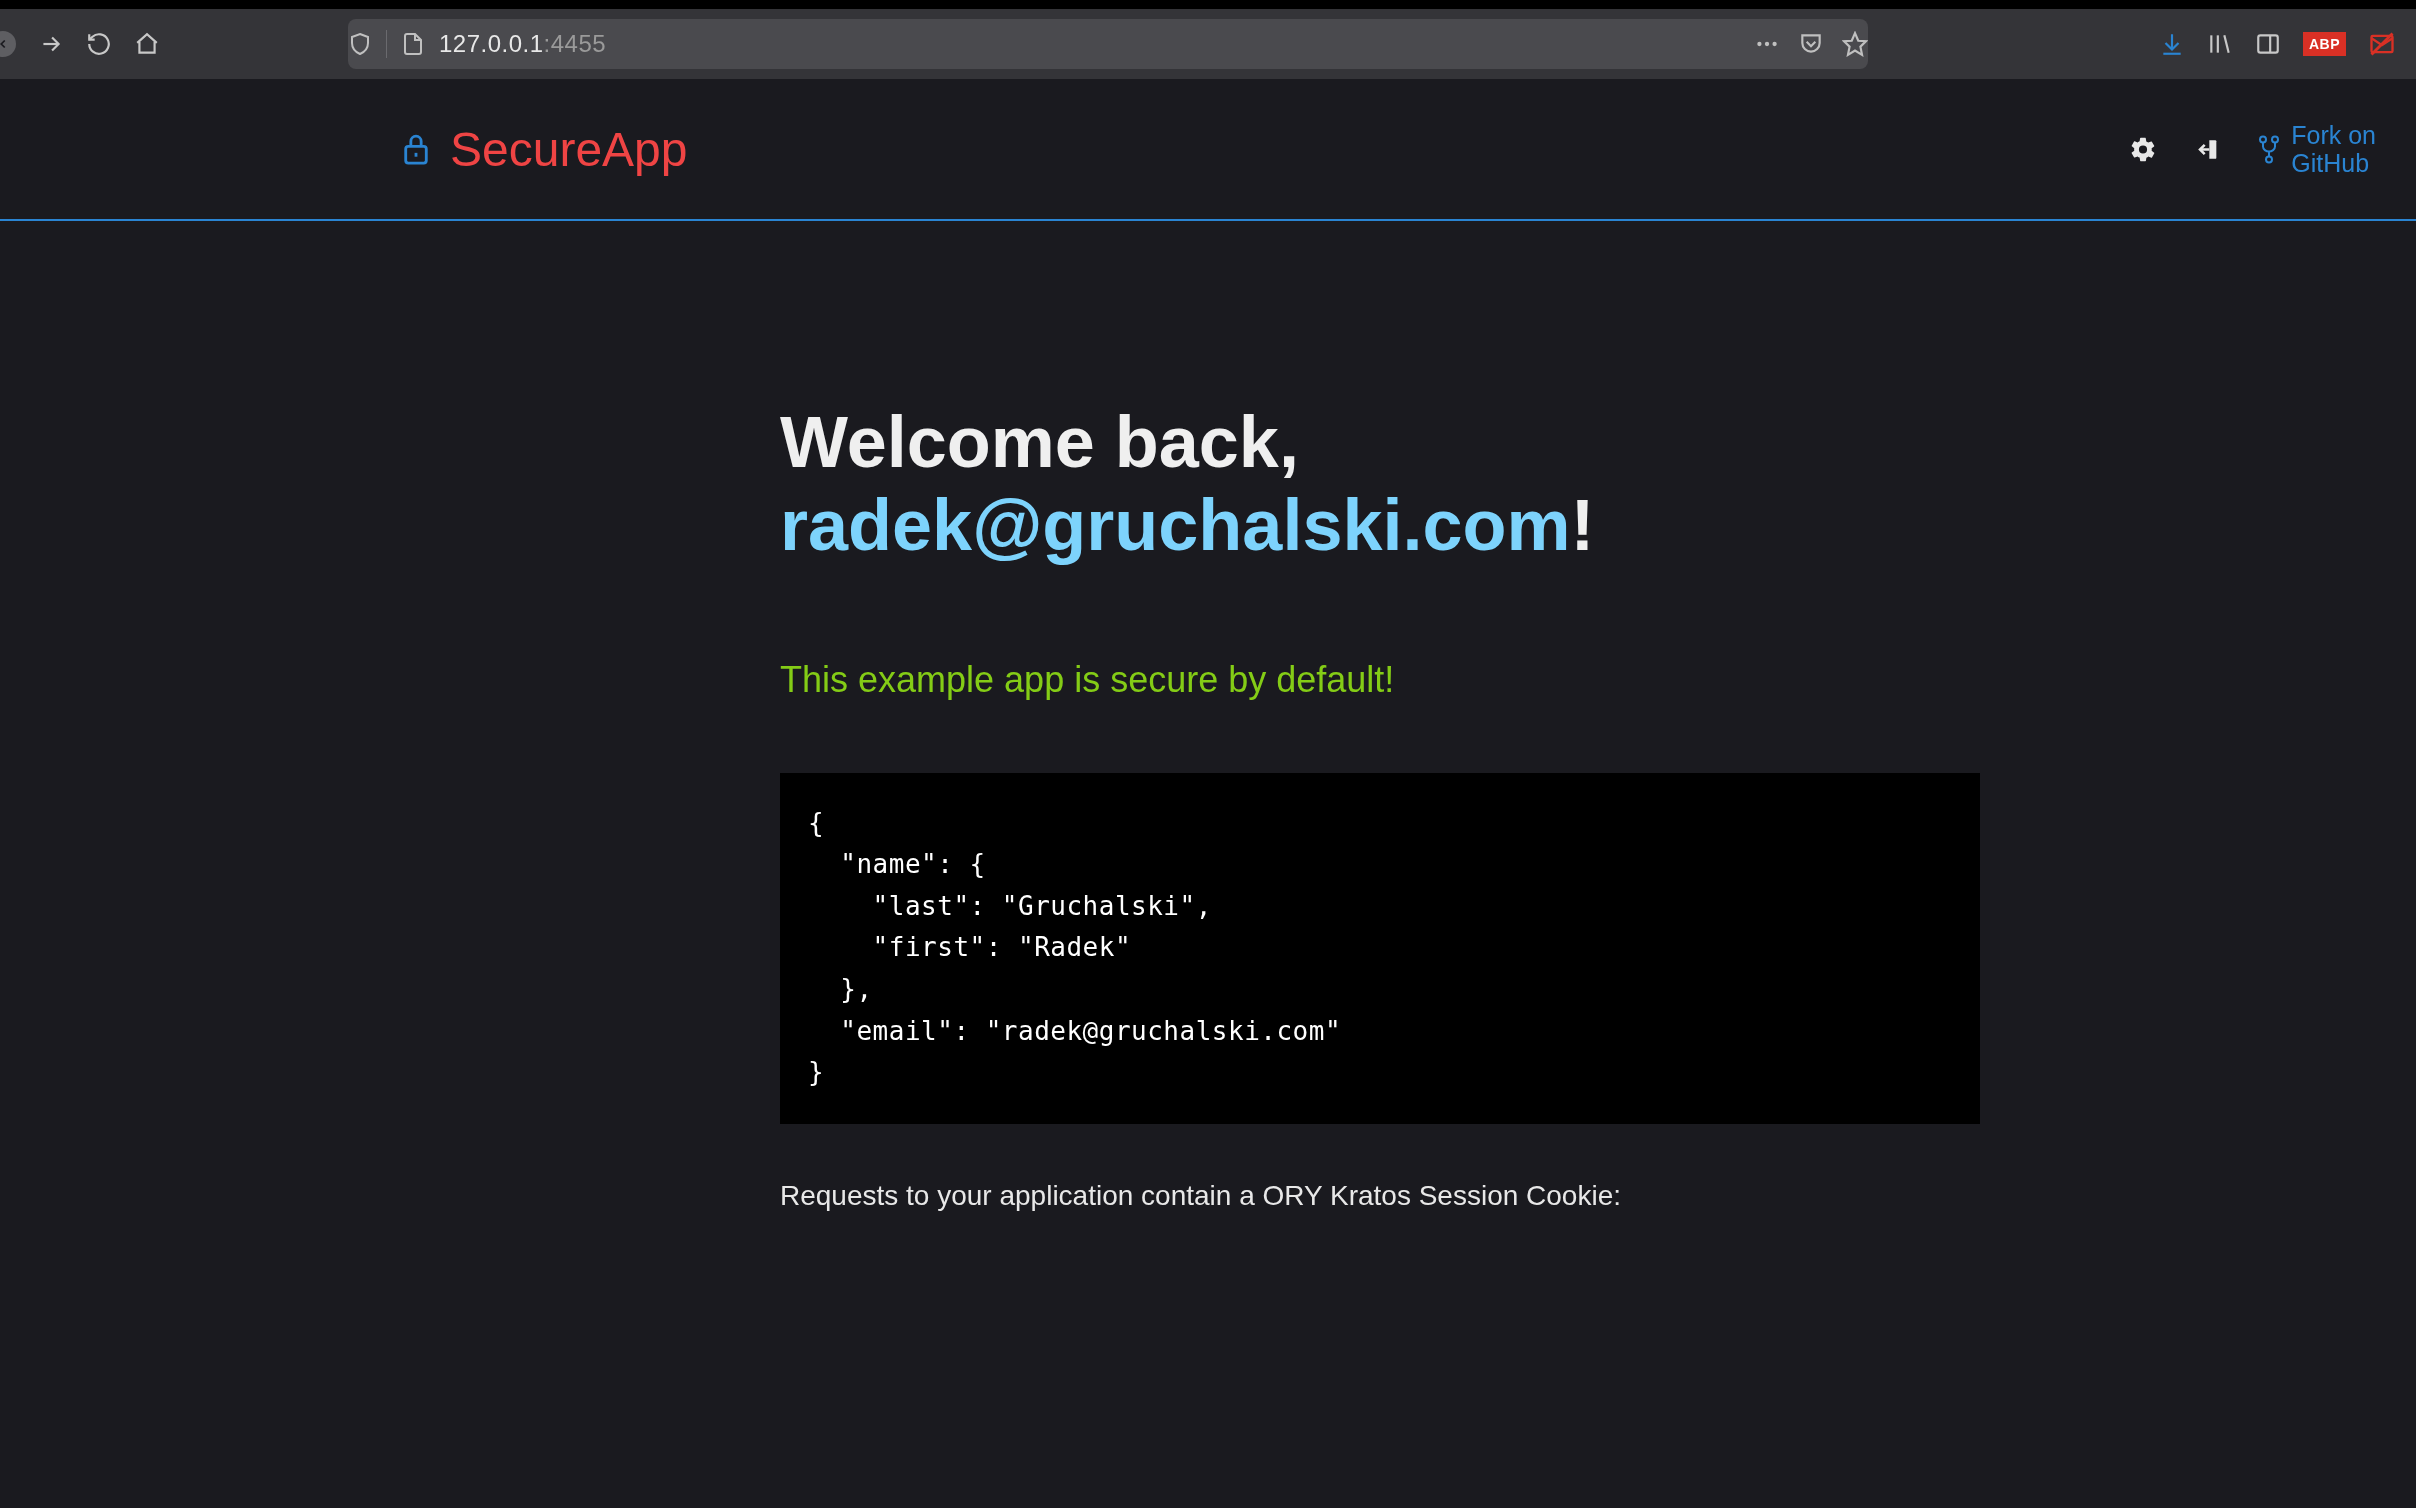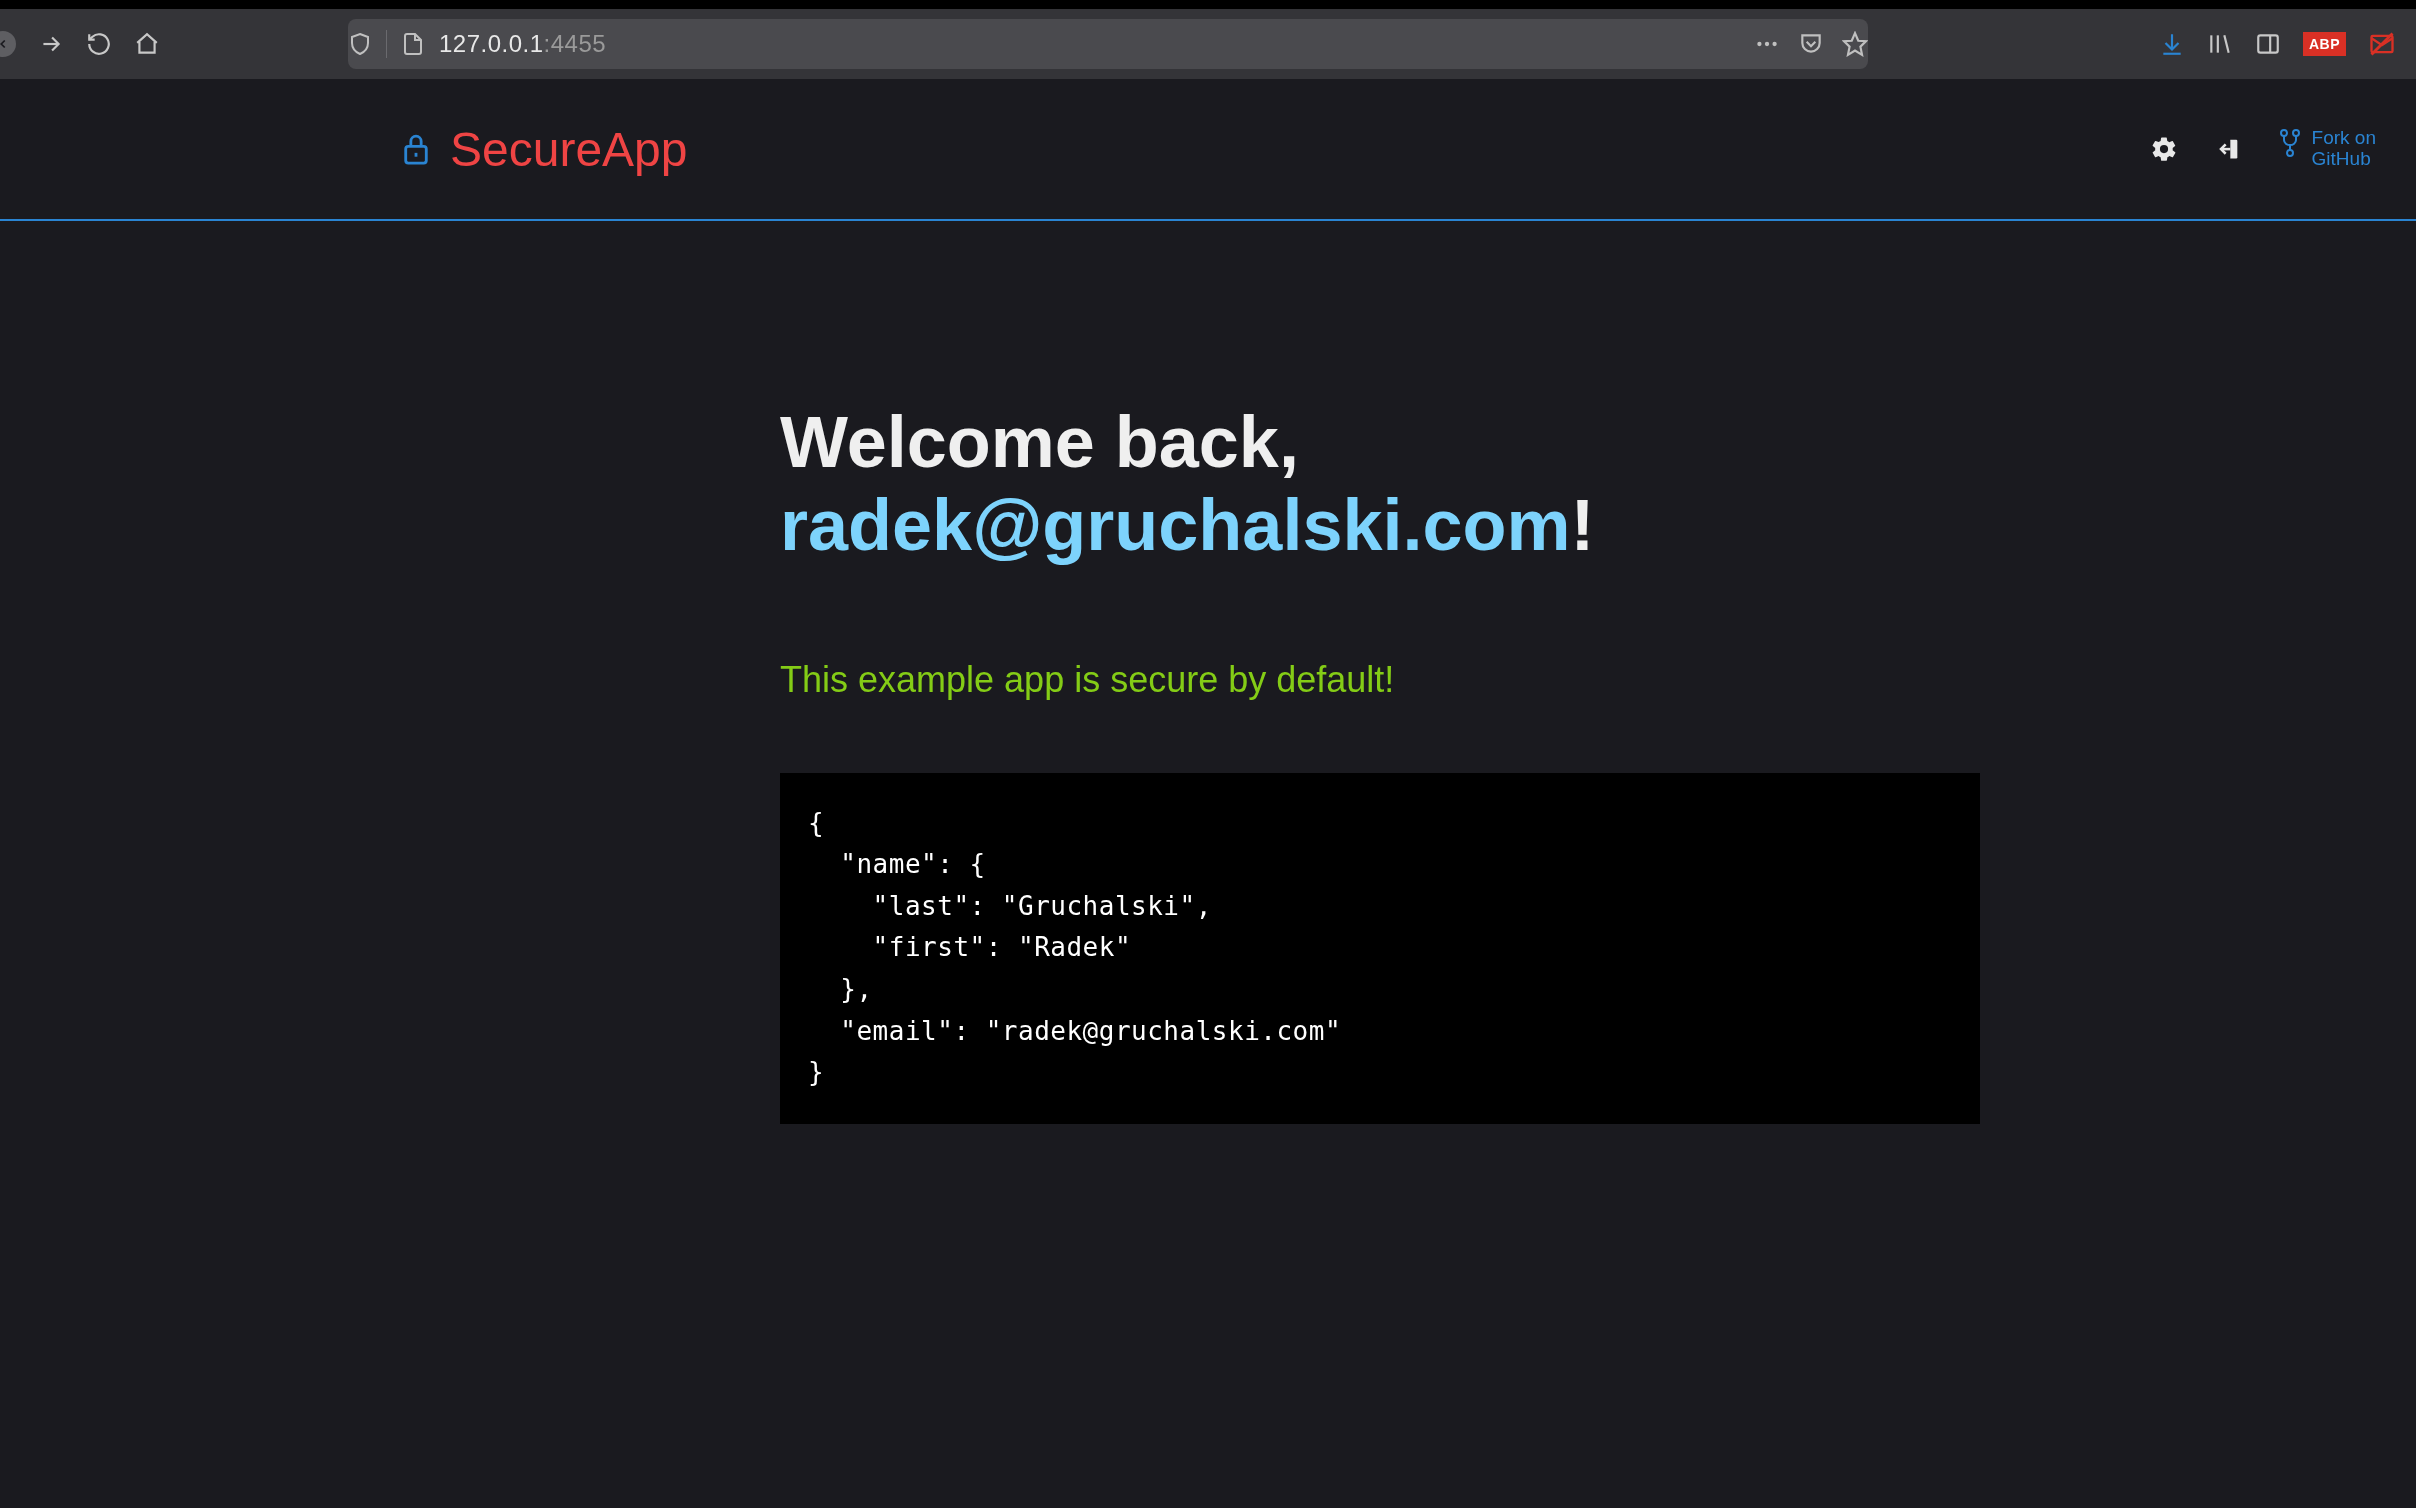--- a/index.html
+++ b/index.html
@@ -141,24 +141,24 @@
       position: absolute;
       right: 40px;
       top: 50%;
       transform: translateY(-50%);
       display: flex;
       align-items: center;
       gap: 36px;
     }
     .fork-link {
       display: flex;
-      align-items: flex-start;
+      align-items: center;
       gap: 10px;
       color: #2a84d2;
-      font-size: 19px;
+      font-size: 25px;
       line-height: 1.1;
     }
     .fork-text {
       text-align: left;
     }
 
     .content {
       padding-left: 780px;
       padding-right: 400px;
       padding-top: 180px;
@@ -355,15 +355,16 @@
       <span class="email">radek@gruchalski.com</span><span>!</span>
     </h1>
     <p class="tagline">This example app is secure by default!</p>
     <pre class="codeblock">{
   "name": {
     "last": "Gruchalski",
     "first": "Radek"
   },
   "email": "radek@gruchalski.com"
 }</pre>
+    <p class="after-code">Requests to your application contain a ORY Kratos Session Cookie:</p>
   </div>
 
 </div>
 
 </body></html>

